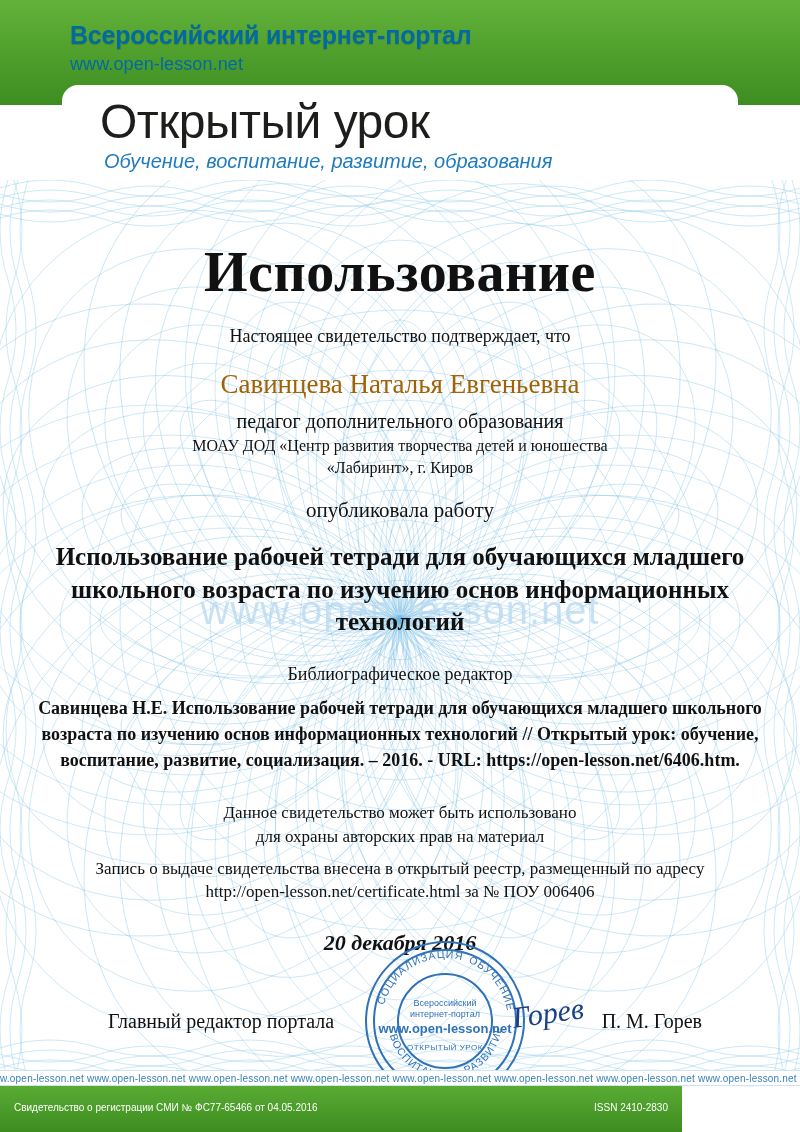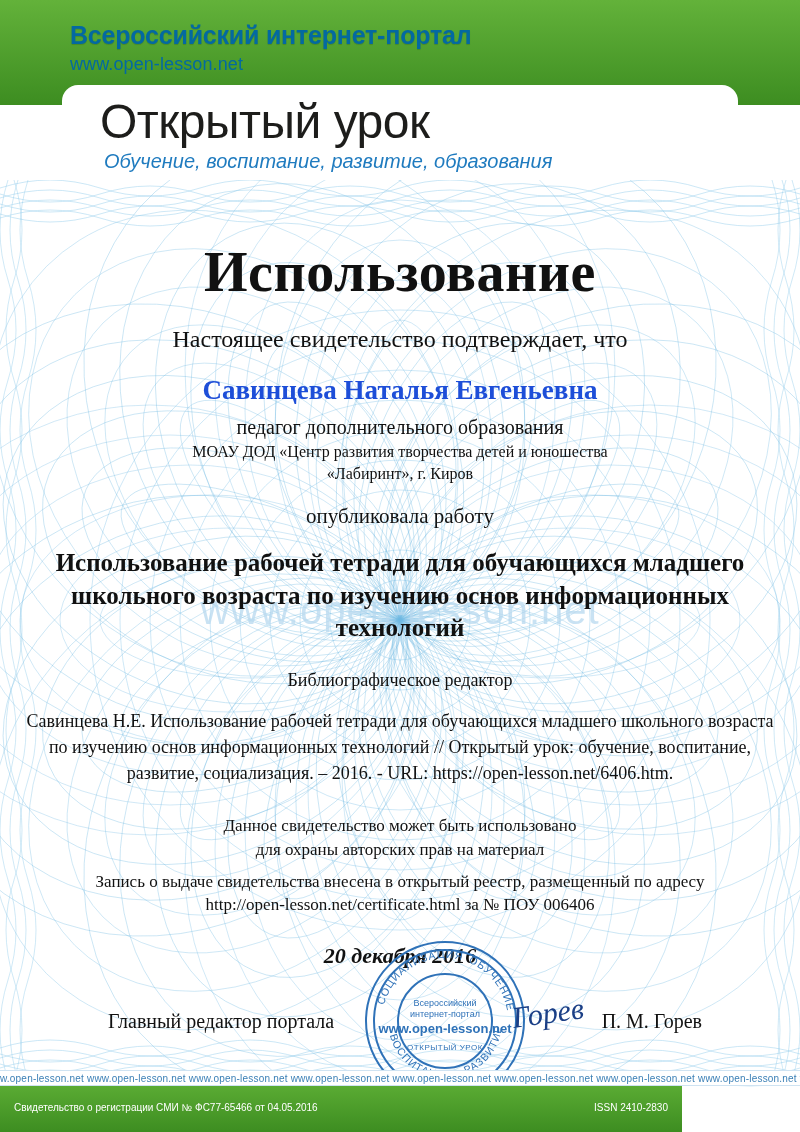--- a/index.html
+++ b/index.html
@@ -103,27 +103,27 @@
     text-align: center;
     color: #111;
   }
   .cert-title {
     font-size: 56px;
     font-weight: bold;
     letter-spacing: 0.5px;
     margin-top: 55px;
   }
   .line-confirms {
-    font-size: 24px;
+    font-size: 18px;
     margin-top: 22px;
   }
   .recipient-name {
     font-size: 27px;
-    font-weight: bold;
-    color: #1d4ed8;
+    font-weight: normal;
+    color: #a16207;
     margin-top: 22px;
   }
   .recipient-role {
     font-size: 20px;
     margin-top: 8px;
     line-height: 1.35;
   }
   .recipient-org {
     font-size: 16px;
     line-height: 1.35;
@@ -138,23 +138,23 @@
     line-height: 1.3;
     margin-top: 18px;
     padding: 0 40px;
   }
   .biblio-label {
     font-size: 18px;
     margin-top: 25px;
   }
   .biblio-text {
     font-size: 18px;
-    font-weight: normal;
+    font-weight: bold;
     line-height: 1.45;
-    margin-top: 17px;
+    margin-top: 10px;
     padding: 0 26px;
   }
   .note {
     font-size: 17px;
     line-height: 1.4;
     margin-top: 28px;
   }
   .registry {
     font-size: 17px;
     line-height: 1.4;

